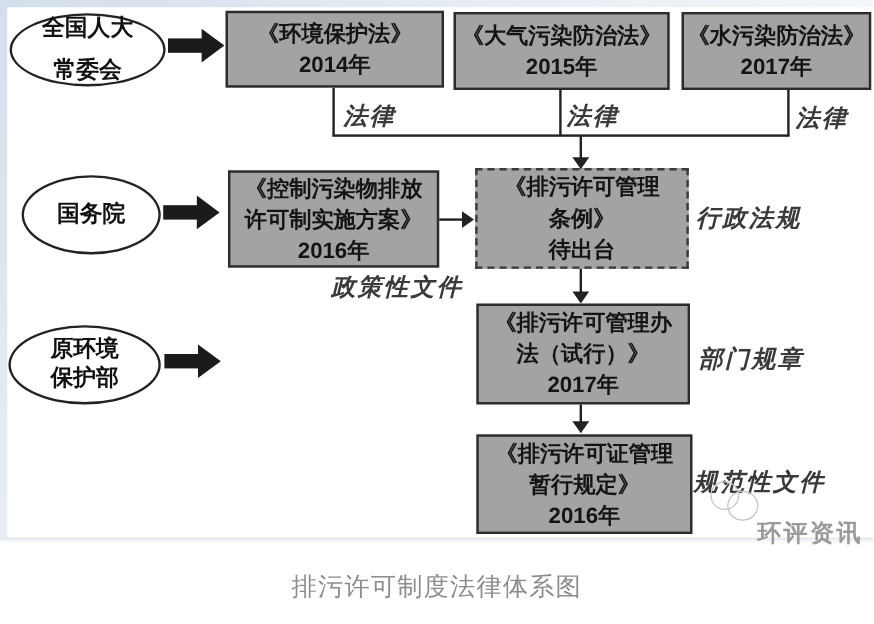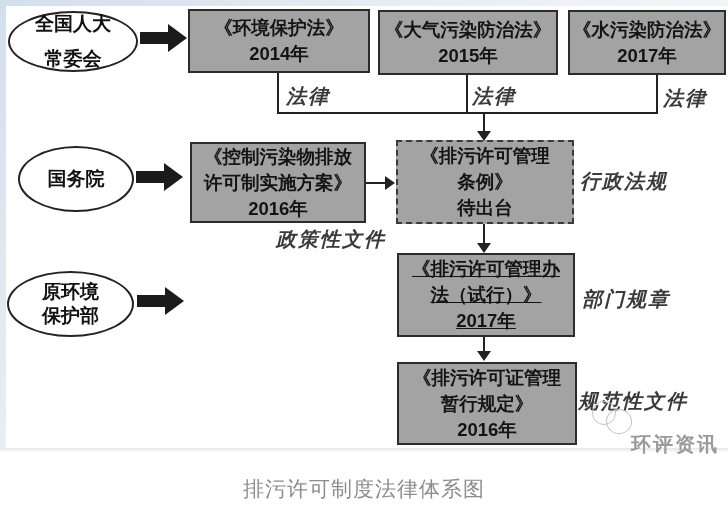--- a/index.html
+++ b/index.html
@@ -32,21 +32,21 @@
   
   .box{position:absolute;border:2px solid #2c2c2c;background:#a3a3a3;box-sizing:border-box;
        display:flex;flex-direction:column;align-items:center;justify-content:center;
        font-weight:bold;font-size:18.5px;line-height:26px;color:#141414;text-align:center;}
   .box.dashed{border:2px dashed #3a3a3a;}
   #b1{left:188px;top:9px;width:182px;height:64px;}
   #b2{left:378px;top:10px;width:180px;height:65px;}
   #b3{left:568px;top:10px;width:158px;height:65px;}
   #b4{left:190px;top:142px;width:176px;height:81px;}
   #b5{left:396px;top:140px;width:178px;height:84px;}
-  #b6{left:397px;top:253px;width:178px;height:84px;text-decoration:underline;}
+  #b6{left:397px;top:253px;width:178px;height:84px;}
   #b7{left:397px;top:362px;width:180px;height:83px;}
 
   
   .cline{position:absolute;background:#222;}
   #v1{left:277px;top:73px;width:2px;height:40px;}
   #v2{left:466px;top:75px;width:2px;height:38px;}
   #v3{left:656px;top:75px;width:2px;height:38px;}
   #hl{left:277px;top:112px;width:381px;height:2px;}
   #d1{left:483px;top:113px;width:2px;height:19px;}
   #d2{left:483px;top:224px;width:2px;height:20px;}

